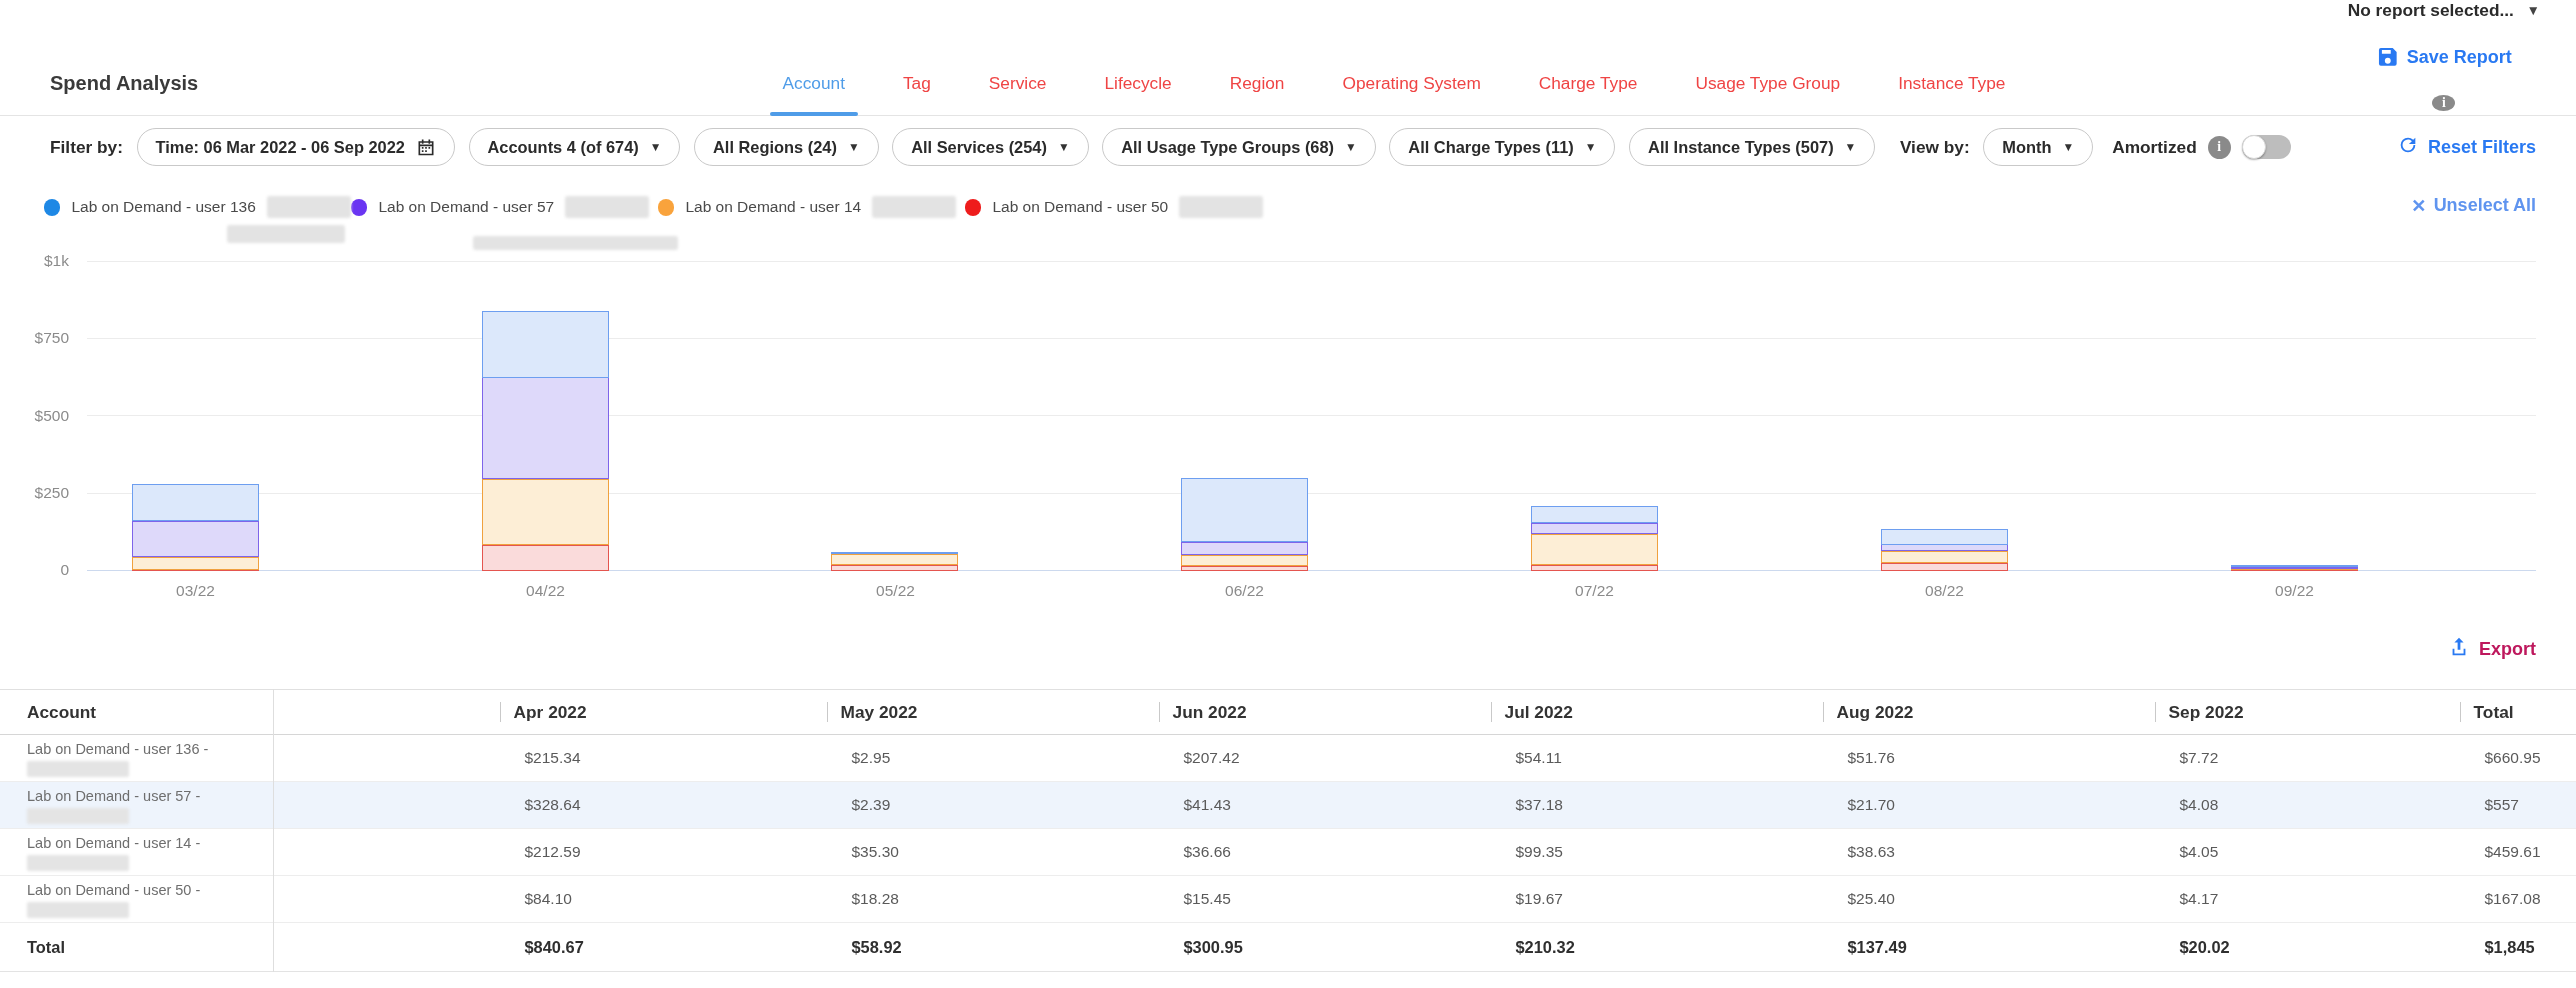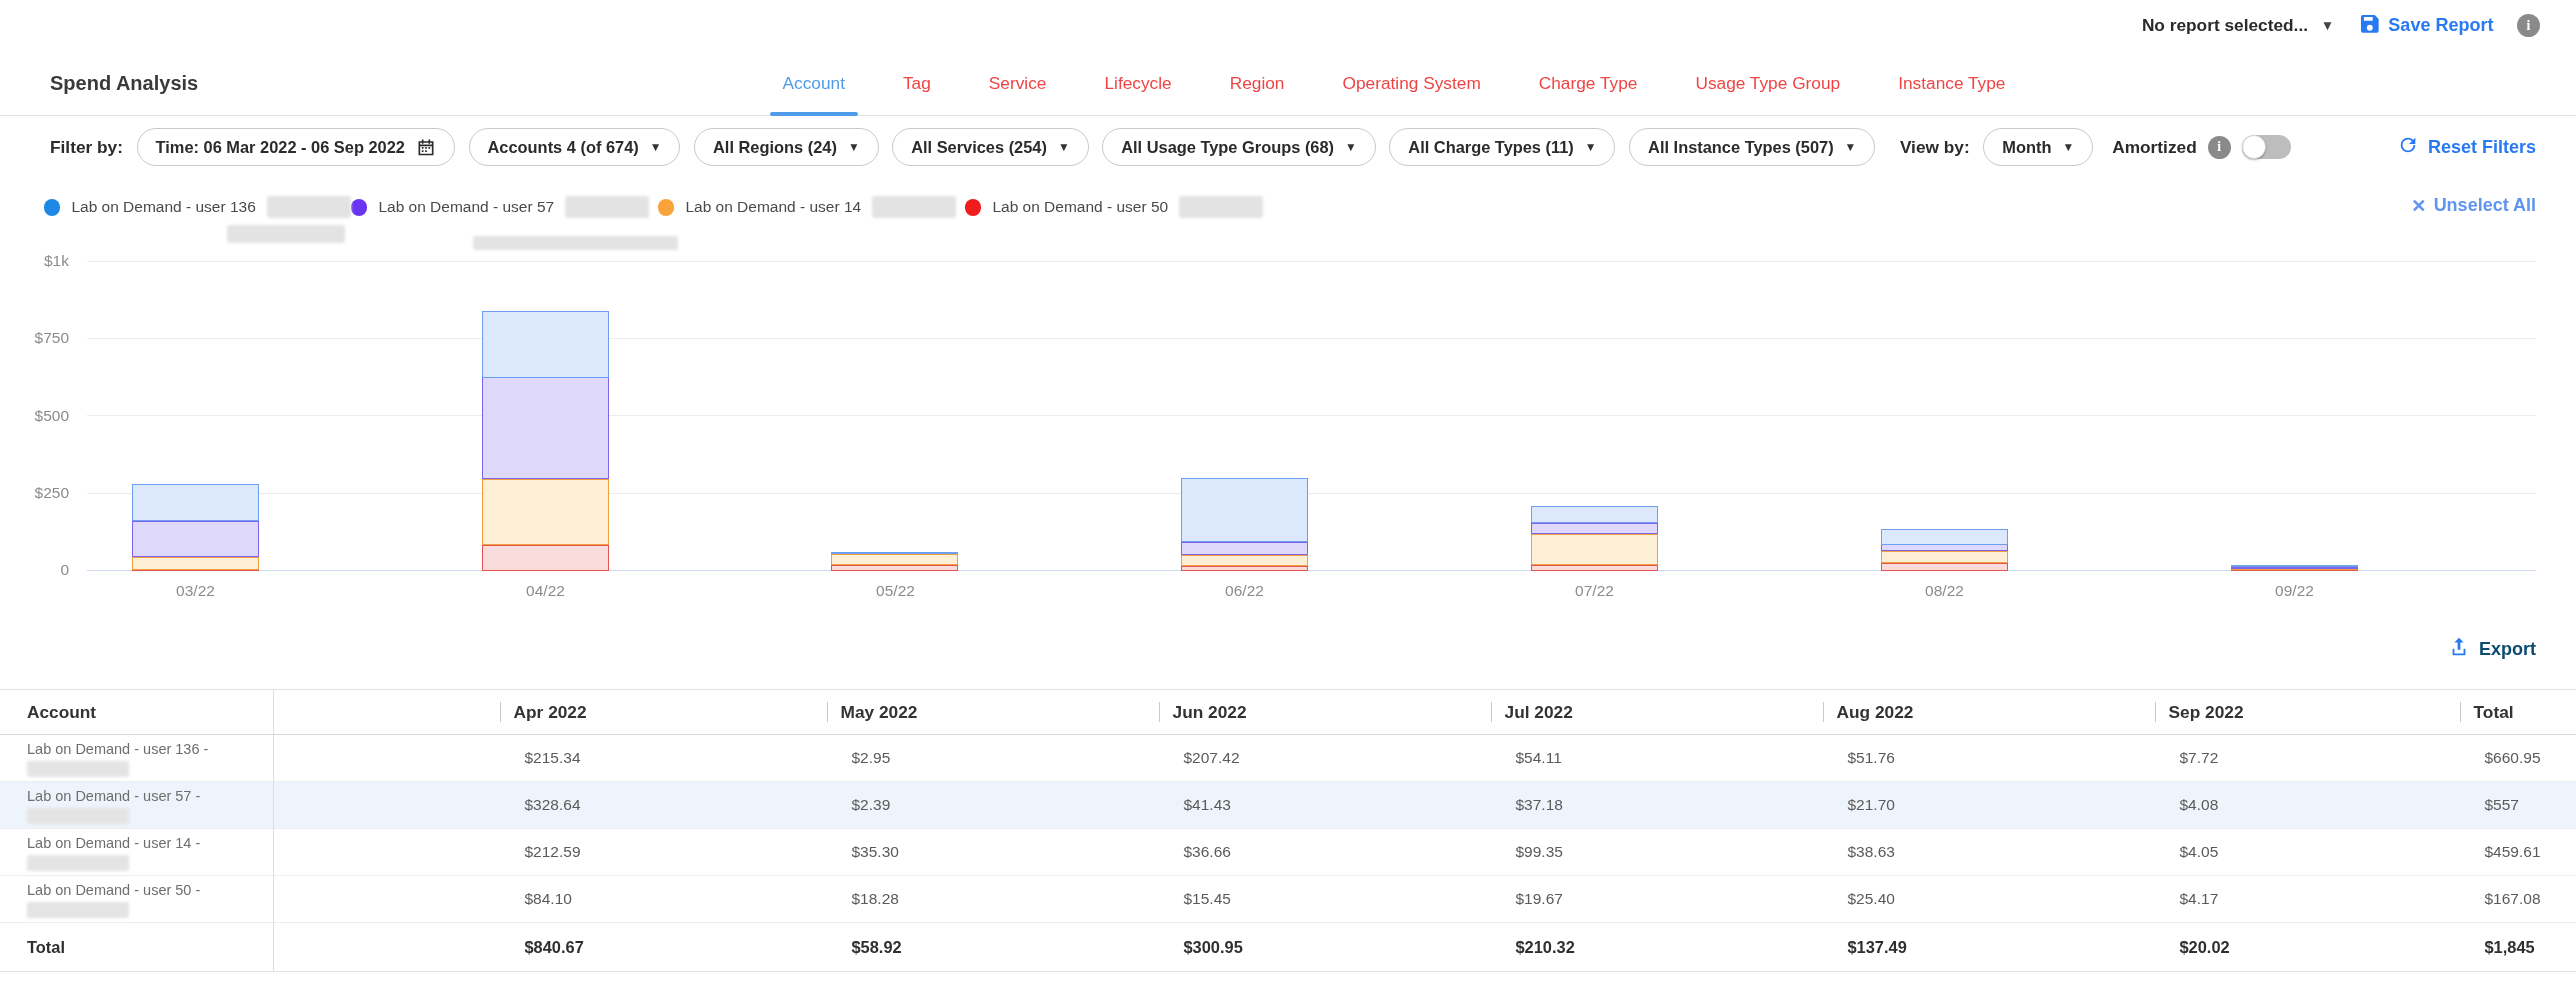--- a/index.html
+++ b/index.html
@@ -1,19 +1,19 @@
 <!DOCTYPE html>
 <html style="font-size:14.5px"><head>
 <meta charset="utf-8">
 <style>
   * { box-sizing: border-box; margin: 0; padding: 0; }
   html,body { width:2576px; height:989px; background:#fff; font-family:"Liberation Sans", sans-serif; color:#333; overflow:hidden; position:relative; }
 
   
-  .topbar { position:absolute; top:0; right:36px; height:51px; display:flex; align-items:center; gap:23.6px; }
+  .topbar { position:absolute; top:0; right:36px; height:51px; display:flex; align-items:center; gap:23.6px;flex-direction:column; }
   .report-selector { display:flex; align-items:center; gap:12.7px; cursor:pointer; }
   .report-selector .rs-label { font-size:17.3px; font-weight:700; color:#2b2b2b; }
   .caret { font-size:13.6px; color:#444; }
   .save-report { display:flex; align-items:center; gap:7px; background:none; border:none; cursor:pointer; }
   .save-report span.sr-label { color:#2979f2; font-size:18px; font-weight:700; }
   .info-circle { width:23px; height:23px; border-radius:50%; background:#8a8a8a; color:#fff; font-size:13.6px; font-weight:700; display:inline-flex; align-items:center; justify-content:center; font-family:"Liberation Serif", serif; }
 
   
   .title-row { position:absolute; top:51px; left:0; right:0; height:65px; border-bottom:0.9px solid #e4e4e4; }
   .page-title { position:absolute; left:50px; bottom:20px; font-size:20px; font-weight:600; color:#3a3a3a;margin-top:24px; }
@@ -51,21 +51,21 @@
   .gridline { position:absolute; left:0; right:0; height:0.9px; background:#ececec; }
   .gridline.baseline { background:#ccd9ee; }
   .seg { position:absolute; border:0.9px solid; }
   .xlabel { position:absolute; top:320px; width:109px; text-align:center; font-size:15.5px; color:#8b8b8b; }
 
   
   .blob { position:absolute; }
 
   
   .export-row { position:absolute; top:636px; right:40px; }
-  .export-btn { display:flex; align-items:center; gap:9px; background:none; border:none; cursor:pointer; color:#0c4a6e; font-size:18px; font-weight:700; font-family:"Liberation Sans", sans-serif; }
+  .export-btn { display:flex; align-items:center; gap:9px; background:none; border:none; cursor:pointer; color:#be185d; font-size:18px; font-weight:700; font-family:"Liberation Sans", sans-serif; }
 
   
   table.spend { position:absolute; top:689px; left:0; width:2576px; border-collapse:collapse; table-layout:fixed; }
   table.spend th, table.spend td { text-align:left; vertical-align:middle; }
   thead tr { height:45px; border-top:0.9px solid #e0e0e0; border-bottom:0.9px solid #d6d6d6; }
   thead th { font-size:17.3px; font-weight:700; color:#333; }
   th.account-h { padding-left:27px; border-right:0.9px solid #dedede; }
   th.spacer, td.spacer { border:none; }
   .tick { display:inline-block; width:0.9px; height:20px; background:#c9c9c9; margin-right:12.7px; vertical-align:-4.5px; }
   tbody tr.data-row { height:36px; border-bottom:0.9px solid #ededed; }

